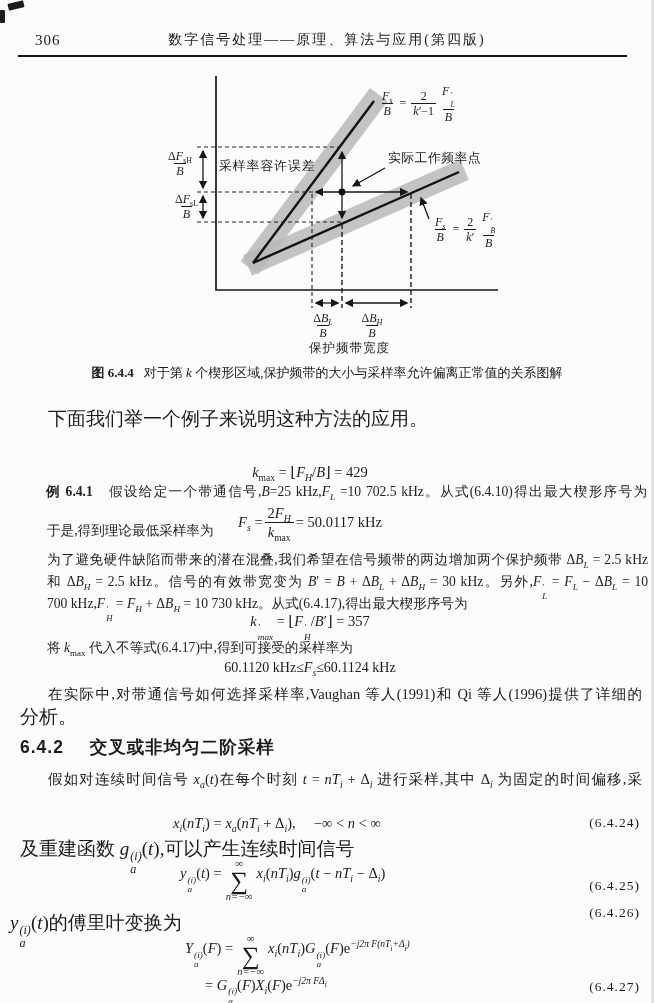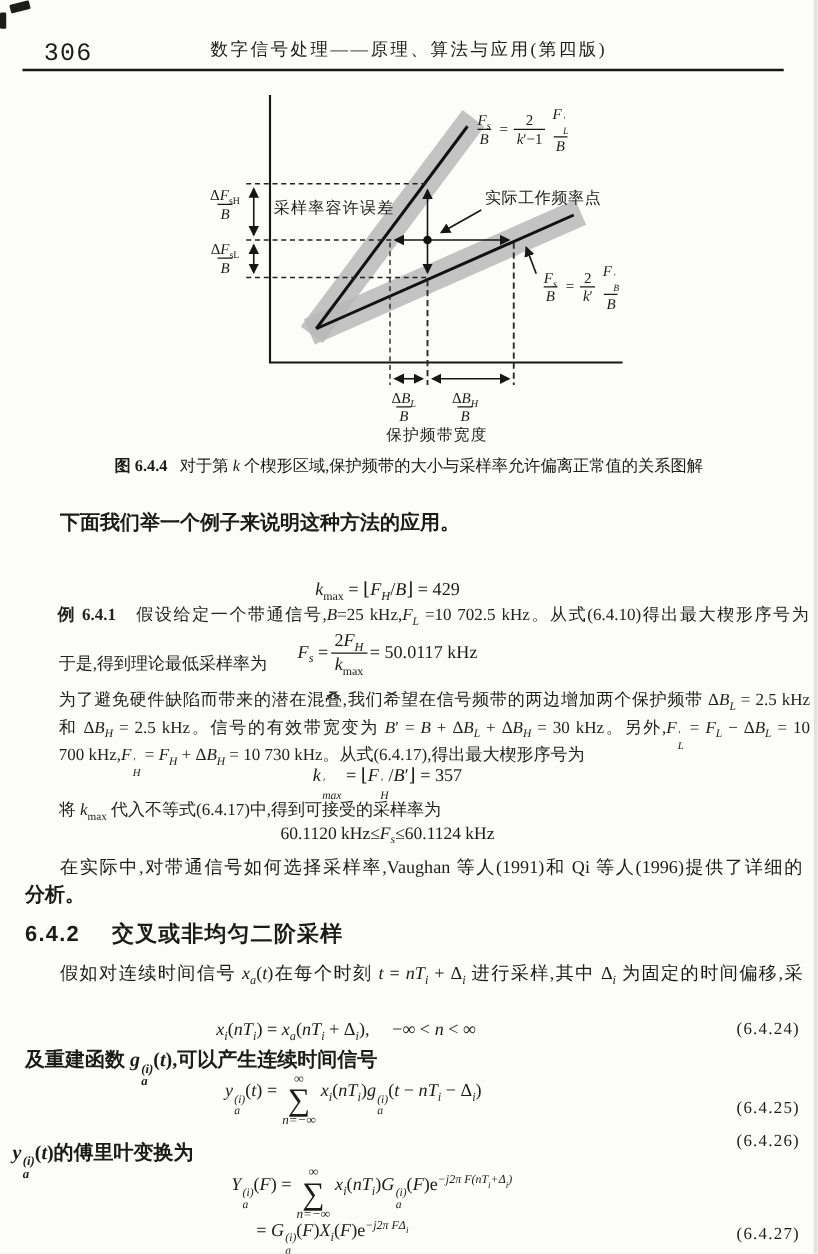--- a/index.html
+++ b/index.html
@@ -3,26 +3,26 @@
 <meta charset="utf-8">
 <style>
   html,body{margin:0;padding:0;background:#e9e9e7;}
   .page{position:relative;width:654px;height:1003px;background:#fcfcfa;overflow:hidden;
         font-family:"Liberation Serif","DejaVu Serif",serif;color:#1b1b1b;}
   .abs{position:absolute;}
   .edge-r{position:absolute;right:0;top:0;width:3px;height:100%;background:#e2e2df;}
   .scan-mark{position:absolute;background:#1c1c1c;border-radius:1px;}
 
   
-  .pagenum{font-family:Liberation Mono, monospace;font-size:20px;letter-spacing:1px;}
+  .pagenum{font-family:Liberation Serif, serif;font-size:15px;letter-spacing:1px;}
   .runhead{width:100%;text-align:center;font-size:14px;letter-spacing:2px;}
   .hrule{background:#161616;height:2px;}
 
   
-  .ln{font-size:16px;line-height:22px;white-space:nowrap;font-weight:bold;}
+  .ln{font-size:19px;line-height:22px;white-space:nowrap;}
   .lnw{font-size:14.5px;line-height:22px;}
   .kai{font-size:13.6px;line-height:22px;color:#222;}
   .just{white-space:normal;text-align:justify;text-align-last:justify;}
   .ctr{text-align:center;}
   .bold{font-weight:700;}
   .head2{font-family:"Liberation Sans","DejaVu Sans",sans-serif;font-weight:700;
          font-size:17.5px;letter-spacing:1px;}
 
   
   .sg-i{font-style:italic;}
@@ -109,21 +109,21 @@
     </g>
     <circle cx="342" cy="192" r="3.4" fill="#111"></circle>
   </svg>
 
   <div class="abs" style="left:158px;top:149px;width:44px;text-align:center;">
     <span class="ffr">
         <span class="fn"><span class="sg-t">Δ</span><span class="sg-i">F</span><sub class="sg-subr">sH</sub></span>
         <span class="fd"><span class="sg-i">B</span></span>
       </span>
   </div>
-  <div class="abs" style="left:158px;top:192px;width:44px;text-align:center;">
+  <div class="abs" style="left:158px;top:192px;width:44px;text-align:right;">
     <span class="ffr">
         <span class="fn"><span class="sg-t">Δ</span><span class="sg-i">F</span><sub class="sg-subr">sL</sub></span>
         <span class="fd"><span class="sg-i">B</span></span>
       </span>
   </div>
   <div class="abs figlab" style="left:219px;top:158px;">采样率容许误差</div>
   <div class="abs figlab" style="left:388px;top:150px;letter-spacing:0.5px;">实际工作频率点</div>
 
   <div class="abs figeq" style="left:378px;top:84px;">
     <span class="ffr">

